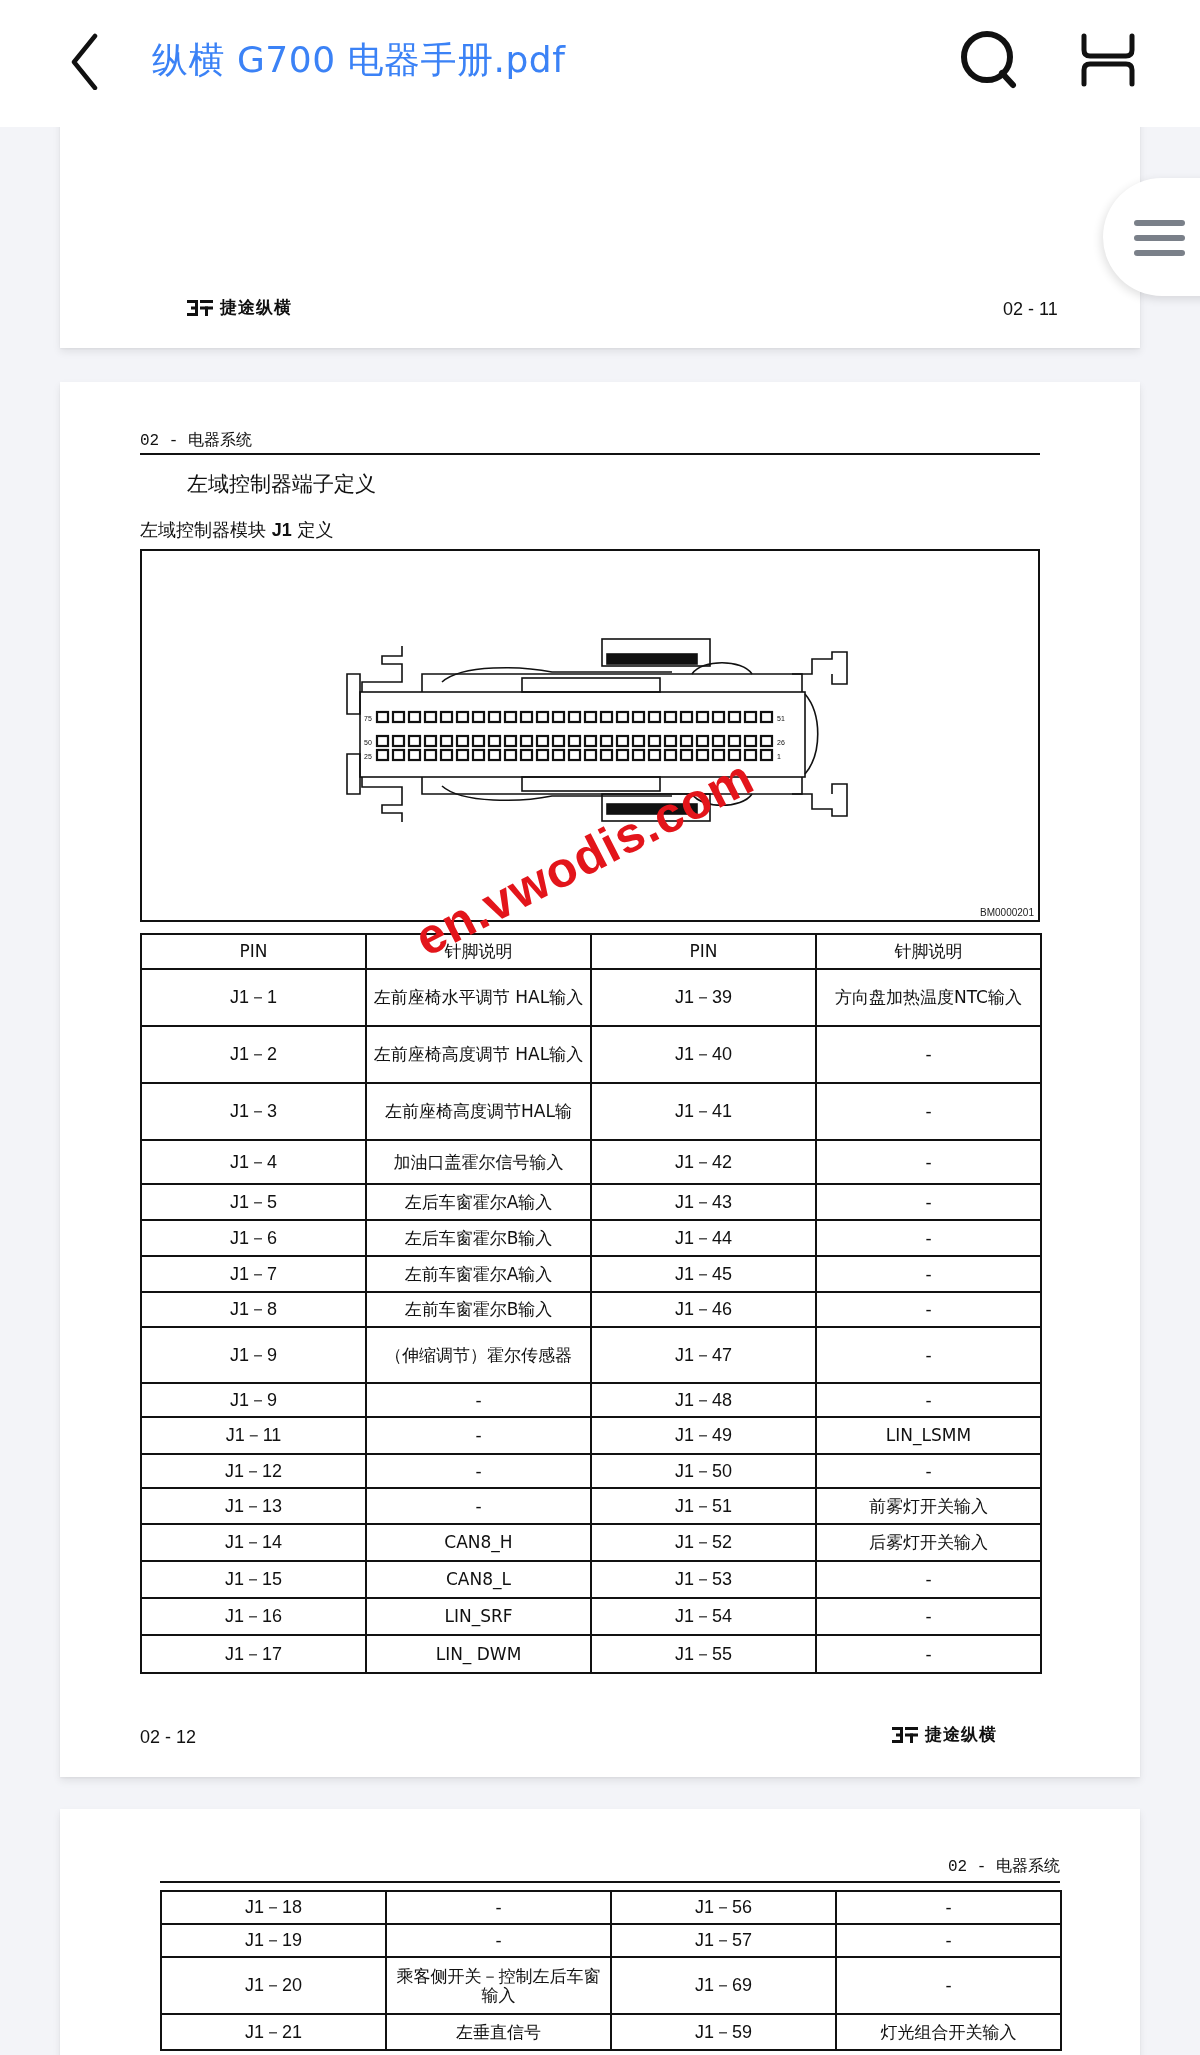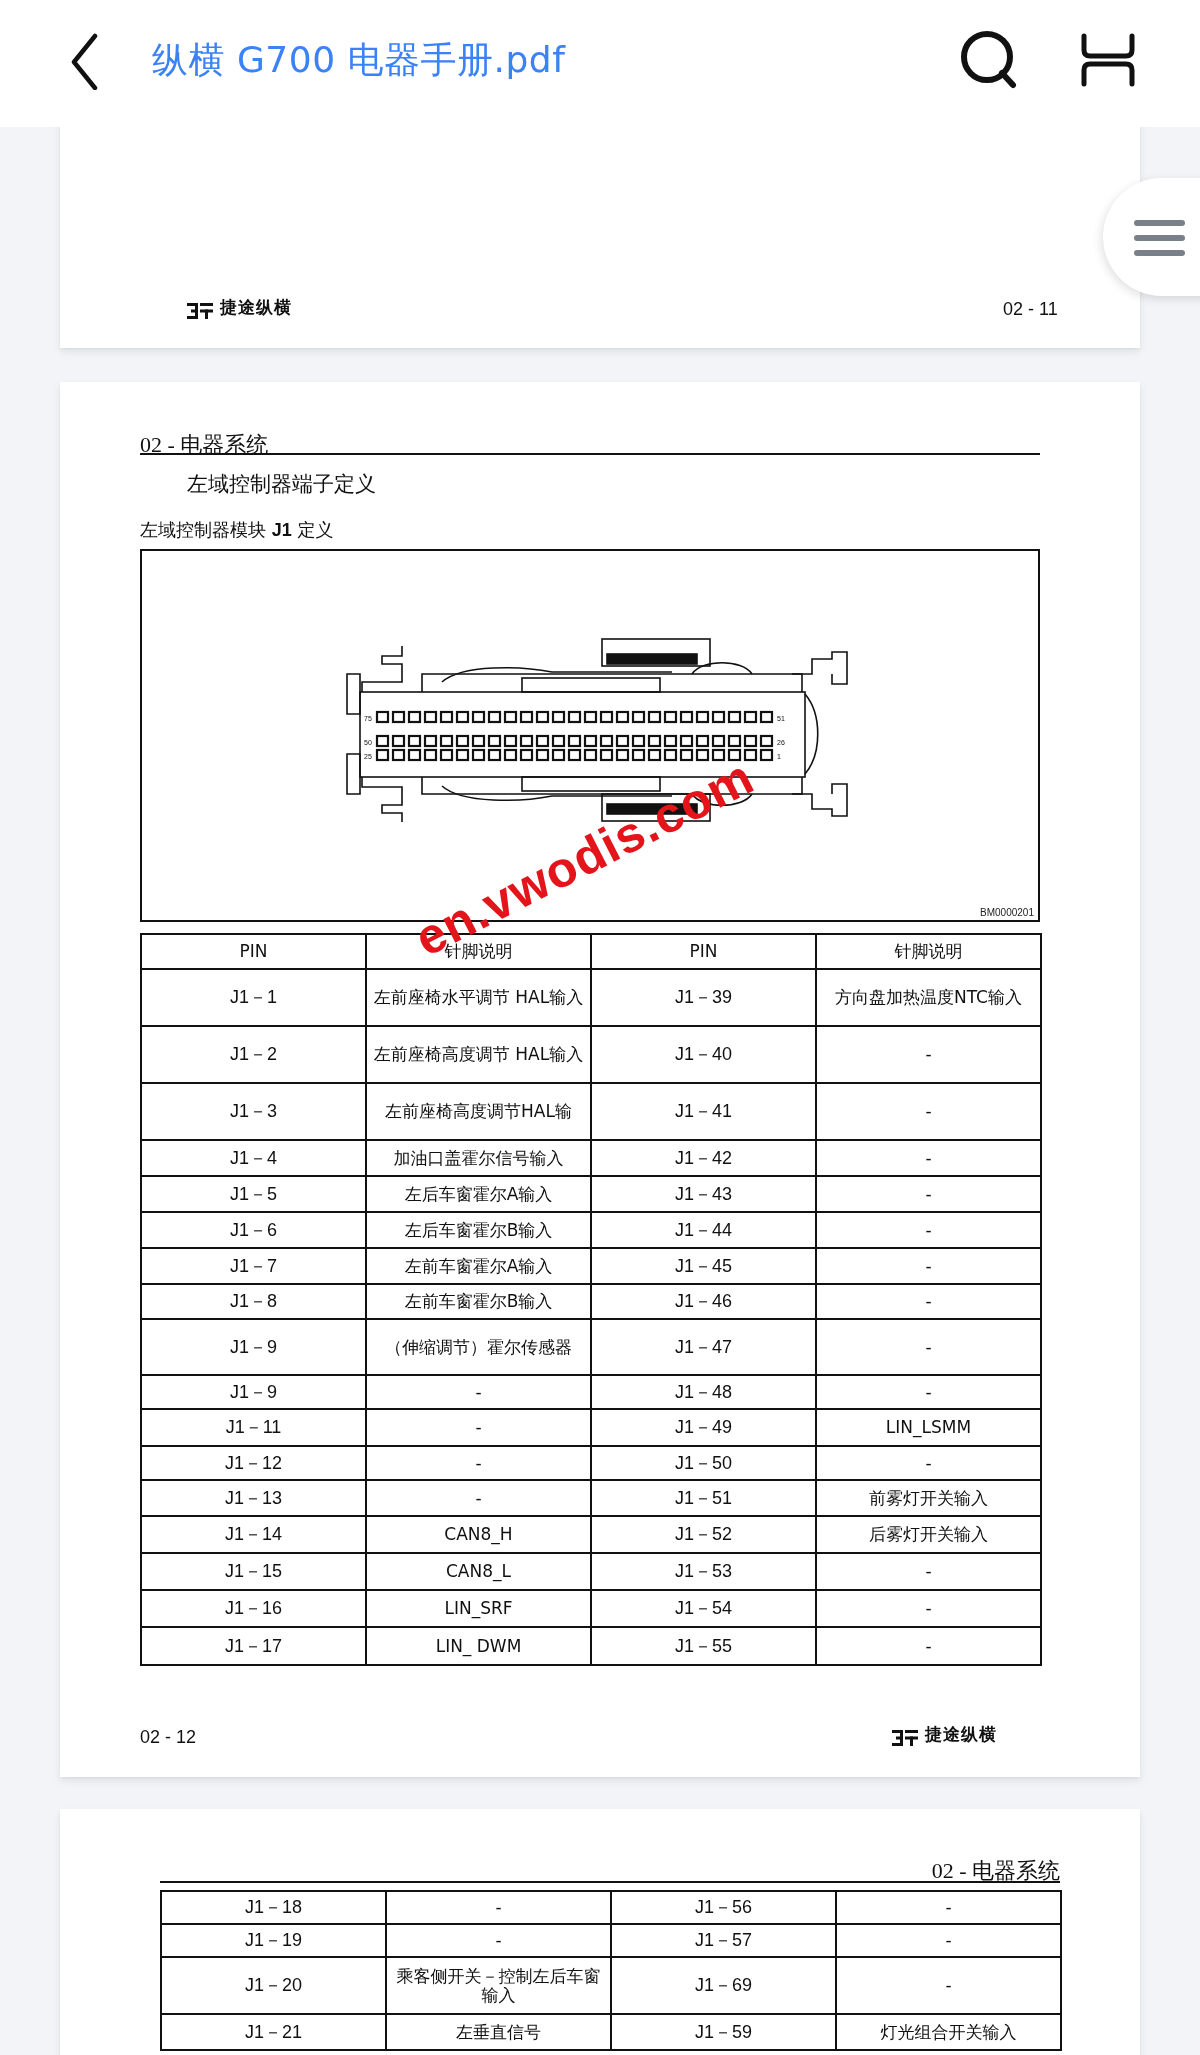--- a/index.html
+++ b/index.html
@@ -33,34 +33,34 @@
   
   .page {
     position: absolute; left: 60px; width: 1080px; background: #ffffff;
     box-shadow: 0 4px 8px rgba(0,0,0,0.08), 0 1px 2px rgba(0,0,0,0.05);
   }
   .page1 { top: 110px; height: 238px; }
   .page2 { top: 382px; height: 1395px; }
   .page3 { top: 1809px; height: 300px; }
 
   .logo {
-    position: absolute; display: flex; align-items: flex-end; gap: 7px;
+    position: absolute; display: flex; align-items: center; gap: 7px;
     font-family: "DejaVu Sans", sans-serif; font-weight: bold;
     font-size: 17px; color: #111; letter-spacing: 1px;
   }
   .logo-mark { display: inline-flex; gap: 2px; align-items: center; }
   .logo-mark svg { display: block; }
 
   .page-num {
     position: absolute; font-size: 18px; color: #111;
   }
 
   .run-head {
-    position: absolute; font-size: 22px; color: #111;
-    font-family: Liberation Serif, serif;
+    position: absolute; font-size: 16px; color: #111;
+    font-family: Liberation Mono, monospace;
   }
   .run-rule {
     position: absolute; height: 2px; background: #111;
   }
   .section-title {
     position: absolute; font-size: 21px; color: #111;
     font-family: "DejaVu Sans", sans-serif;
   }
   .sub-title {
     position: absolute; font-size: 18px; color: #111;
@@ -320,21 +320,21 @@
           <td class="desc">左前座椅高度调节 HAL输入</td>
           <td>J1－40</td>
           <td class="desc">-</td>
         </tr>
         <tr style="height: 57px;">
           <td>J1－3</td>
           <td class="desc">左前座椅高度调节HAL输</td>
           <td>J1－41</td>
           <td class="desc">-</td>
         </tr>
-        <tr style="height: 36px; margin-top: 24px;">
+        <tr style="height: 44px; margin-top: 24px;">
           <td>J1－4</td>
           <td class="desc">加油口盖霍尔信号输入</td>
           <td>J1－42</td>
           <td class="desc">-</td>
         </tr>
         <tr style="height: 36px;">
           <td>J1－5</td>
           <td class="desc">左后车窗霍尔A输入</td>
           <td>J1－43</td>
           <td class="desc">-</td>

